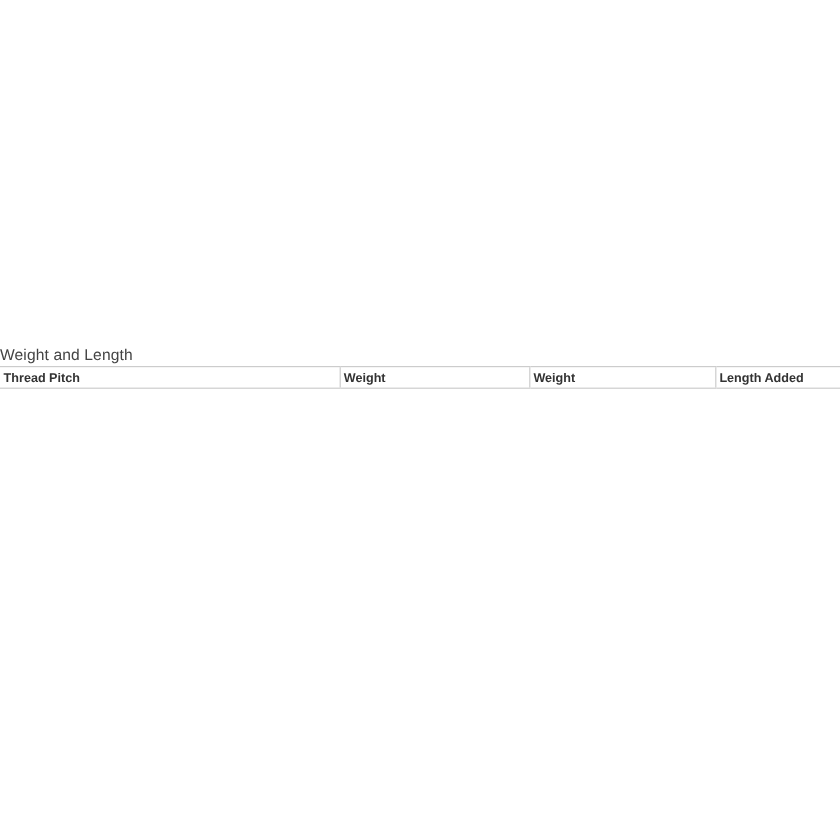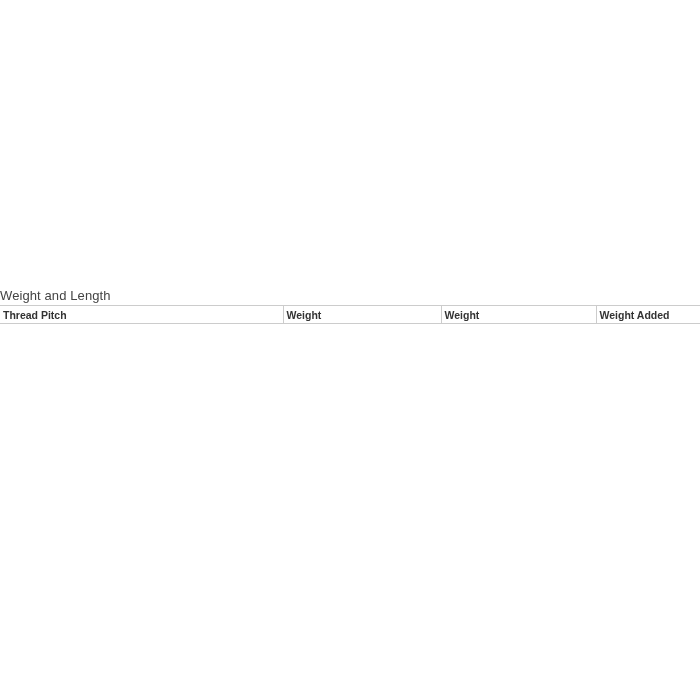--- a/index.html
+++ b/index.html
@@ -90,20 +90,20 @@
       <col class="col-a">
       <col class="col-b">
       <col class="col-c">
       <col class="col-d">
     </colgroup>
     <thead>
       <tr>
         <th class="head-a">Thread Pitch</th>
         <th class="head-b">Weight</th>
         <th class="head-c">Weight</th>
-        <th class="head-d">Weight Added</th>
+        <th class="head-d">Length Added</th>
       </tr>
     </thead>
     <tbody>
     </tbody>
   </table>
 
 </div>
 
 </body></html>

